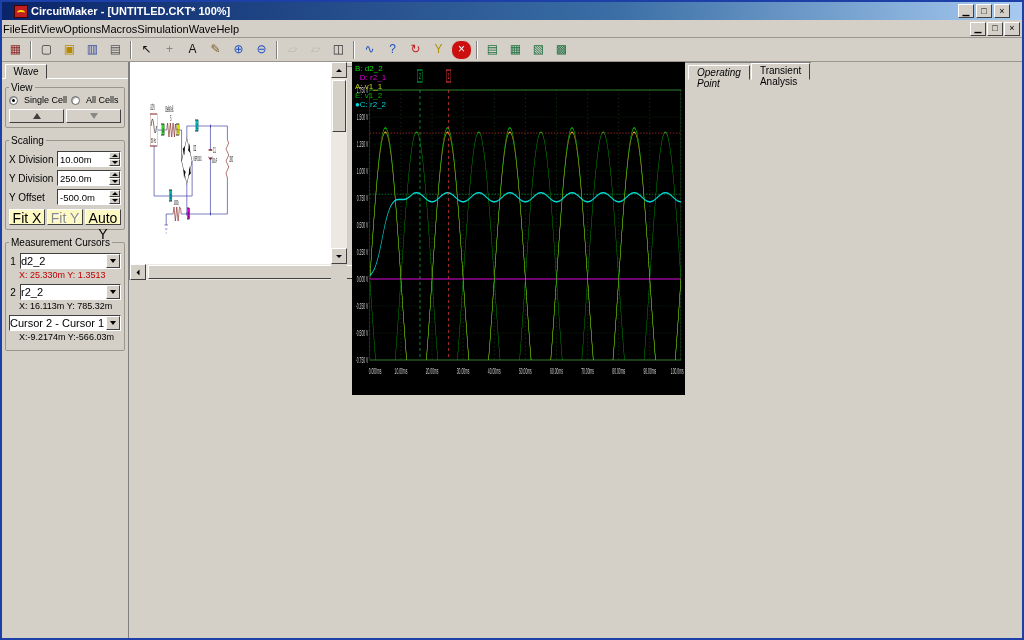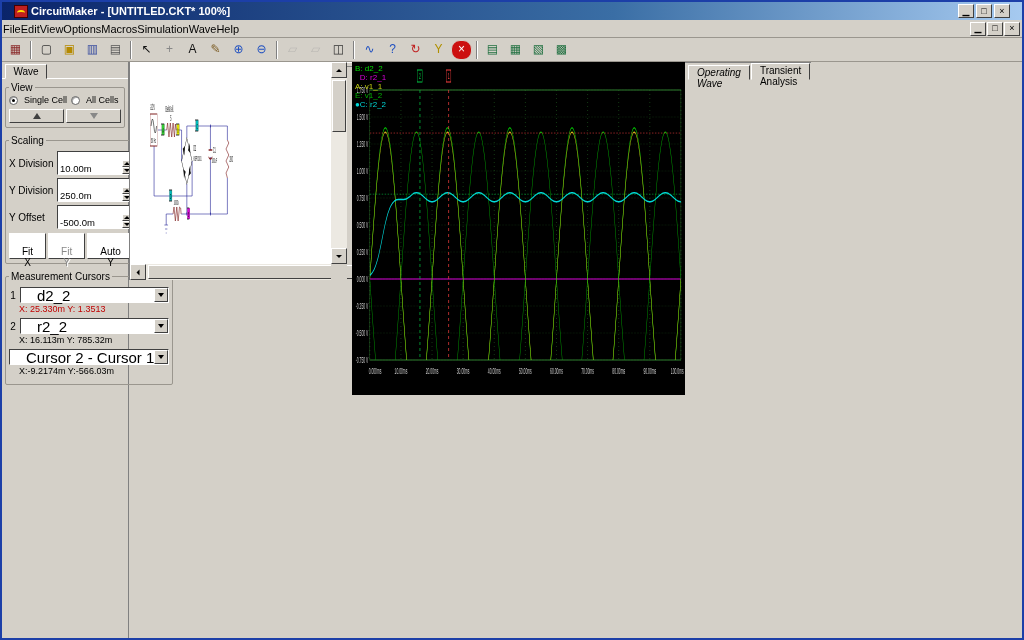--- a/index.html
+++ b/index.html
@@ -48,37 +48,37 @@
   .rdot{width:9px;height:9px;border-radius:50%;background:#fff;border:1px solid #666;
         box-shadow:inset 1px 1px 0 #aaa;position:relative;flex:0 0 9px;}
   .rdot.sel::after{content:"";position:absolute;left:2px;top:2px;width:3px;height:3px;border-radius:50%;background:#000;}
   .updown-row{display:flex;gap:2px;margin-top:4px;justify-content:space-between;}
   .ud-btn{flex:1;height:14px;background:#d4d0c8;border:1px solid;border-color:#fff #404040 #404040 #fff;
           display:flex;align-items:center;justify-content:center;padding:0;}
   .tri-up{width:0;height:0;border-left:4px solid transparent;border-right:4px solid transparent;border-bottom:6px solid #404040;}
   .tri-down-o{width:0;height:0;border-left:4px solid transparent;border-right:4px solid transparent;border-top:6px solid #888;}
   .field-row{display:flex;align-items:center;margin:3px 0;}
   .flabel{width:48px;flex:0 0 48px;}
-  .edit{flex:1;height:24px;background:#fff;border:1px solid;border-color:#404040 #fff #fff #404040;
-        display:flex;align-items:flex-end;}
+  .edit{flex:1;height:16px;background:#fff;border:1px solid;border-color:#404040 #fff #fff #404040;
+        display:flex;align-items:center;}
   .eval{flex:1;padding-left:2px;font-size:9.5px;}
   .spin{display:flex;flex-direction:column;width:11px;flex:0 0 11px;height:14px;}
   .sbtn{flex:1;background:#d4d0c8;border:1px solid;border-color:#fff #404040 #404040 #fff;
         display:flex;align-items:center;justify-content:center;}
   .t-up{width:0;height:0;border-left:3px solid transparent;border-right:3px solid transparent;border-bottom:3px solid #000;}
   .t-dn{width:0;height:0;border-left:3px solid transparent;border-right:3px solid transparent;border-top:3px solid #000;}
   .btn-row{display:flex;gap:2px;margin-top:4px;}
-  .btn-row button{flex:1;height:16px;font-size:10px;background:#ffffff;border:1px solid;
-                  border-color:#fff #404040 #404040 #fff;padding:12px;}
+  .btn-row button{flex:1;height:16px;font-size:14px;background:#fef9c3;border:1px solid;
+                  border-color:#fff #404040 #404040 #fff;padding:0;}
   .btn-row button.disabled{color:#8a8a8a;text-shadow:1px 1px 0 #fff;}
   .cur-row{display:flex;align-items:center;gap:3px;margin:3px 0 1px 0;}
   .cnum{width:8px;flex:0 0 8px;text-align:center;}
   .combo{flex:1;height:16px;background:#fff;border:1px solid;border-color:#404040 #fff #fff #404040;
          display:flex;align-items:center;}
-  .cval{flex:1;padding-left:16px;font-size:15px;white-space:nowrap;overflow:hidden;}
+  .cval{flex:1;padding-left:0;font-size:11px;white-space:nowrap;overflow:hidden;}
   .cbtn{width:14px;flex:0 0 14px;height:14px;background:#d4d0c8;border:1px solid;
         border-color:#fff #404040 #404040 #fff;display:flex;align-items:center;justify-content:center;}
   .tri-down{width:0;height:0;border-left:3px solid transparent;border-right:3px solid transparent;border-top:4px solid #000;}
   .readout{font-size:9px;margin:1px 0 4px 10px;white-space:nowrap;}
   .readout.red{color:#c00000;}
   
   .content{flex:1;display:flex;flex-direction:row;min-width:0;background:#d4d0c8;}
   .schematic-wrap{height:218px;flex:0 0 218px;position:relative;background:#fff;
                   border-left:1px solid #808080;}
   #schematic{position:absolute;left:0;top:0;width:calc(100% - 16px);height:calc(100% - 16px);}
@@ -475,19 +475,19 @@
             <g>
               <line x1="183.02694" y1="28" x2="183.02694" y2="298" stroke="#00cc44" stroke-dasharray="3 3"></line>
               <line x1="48" y1="132.18544" x2="886" y2="132.18544" stroke="#00cc44" stroke-dasharray="4 4" stroke-width="0.8"></line>
               <rect x="177.02694" y="8" width="12" height="12" fill="#000" stroke="#00cc44"></rect>
               <text x="183.02694" y="17" text-anchor="middle" fill="#00cc44" font-size="9">2</text>
             </g>
           </svg>
       </div>
 
       <div class="tabrow" id="bottom-tabs">
-          <span class="tab">Operating Wave</span>
+          <span class="tab">Operating Point</span>
           <span class="tab active">Transient Analysis</span>
         </div>
       <div class="filler"></div>
     </div>
   </div>
 </div>
 
 </body></html>

